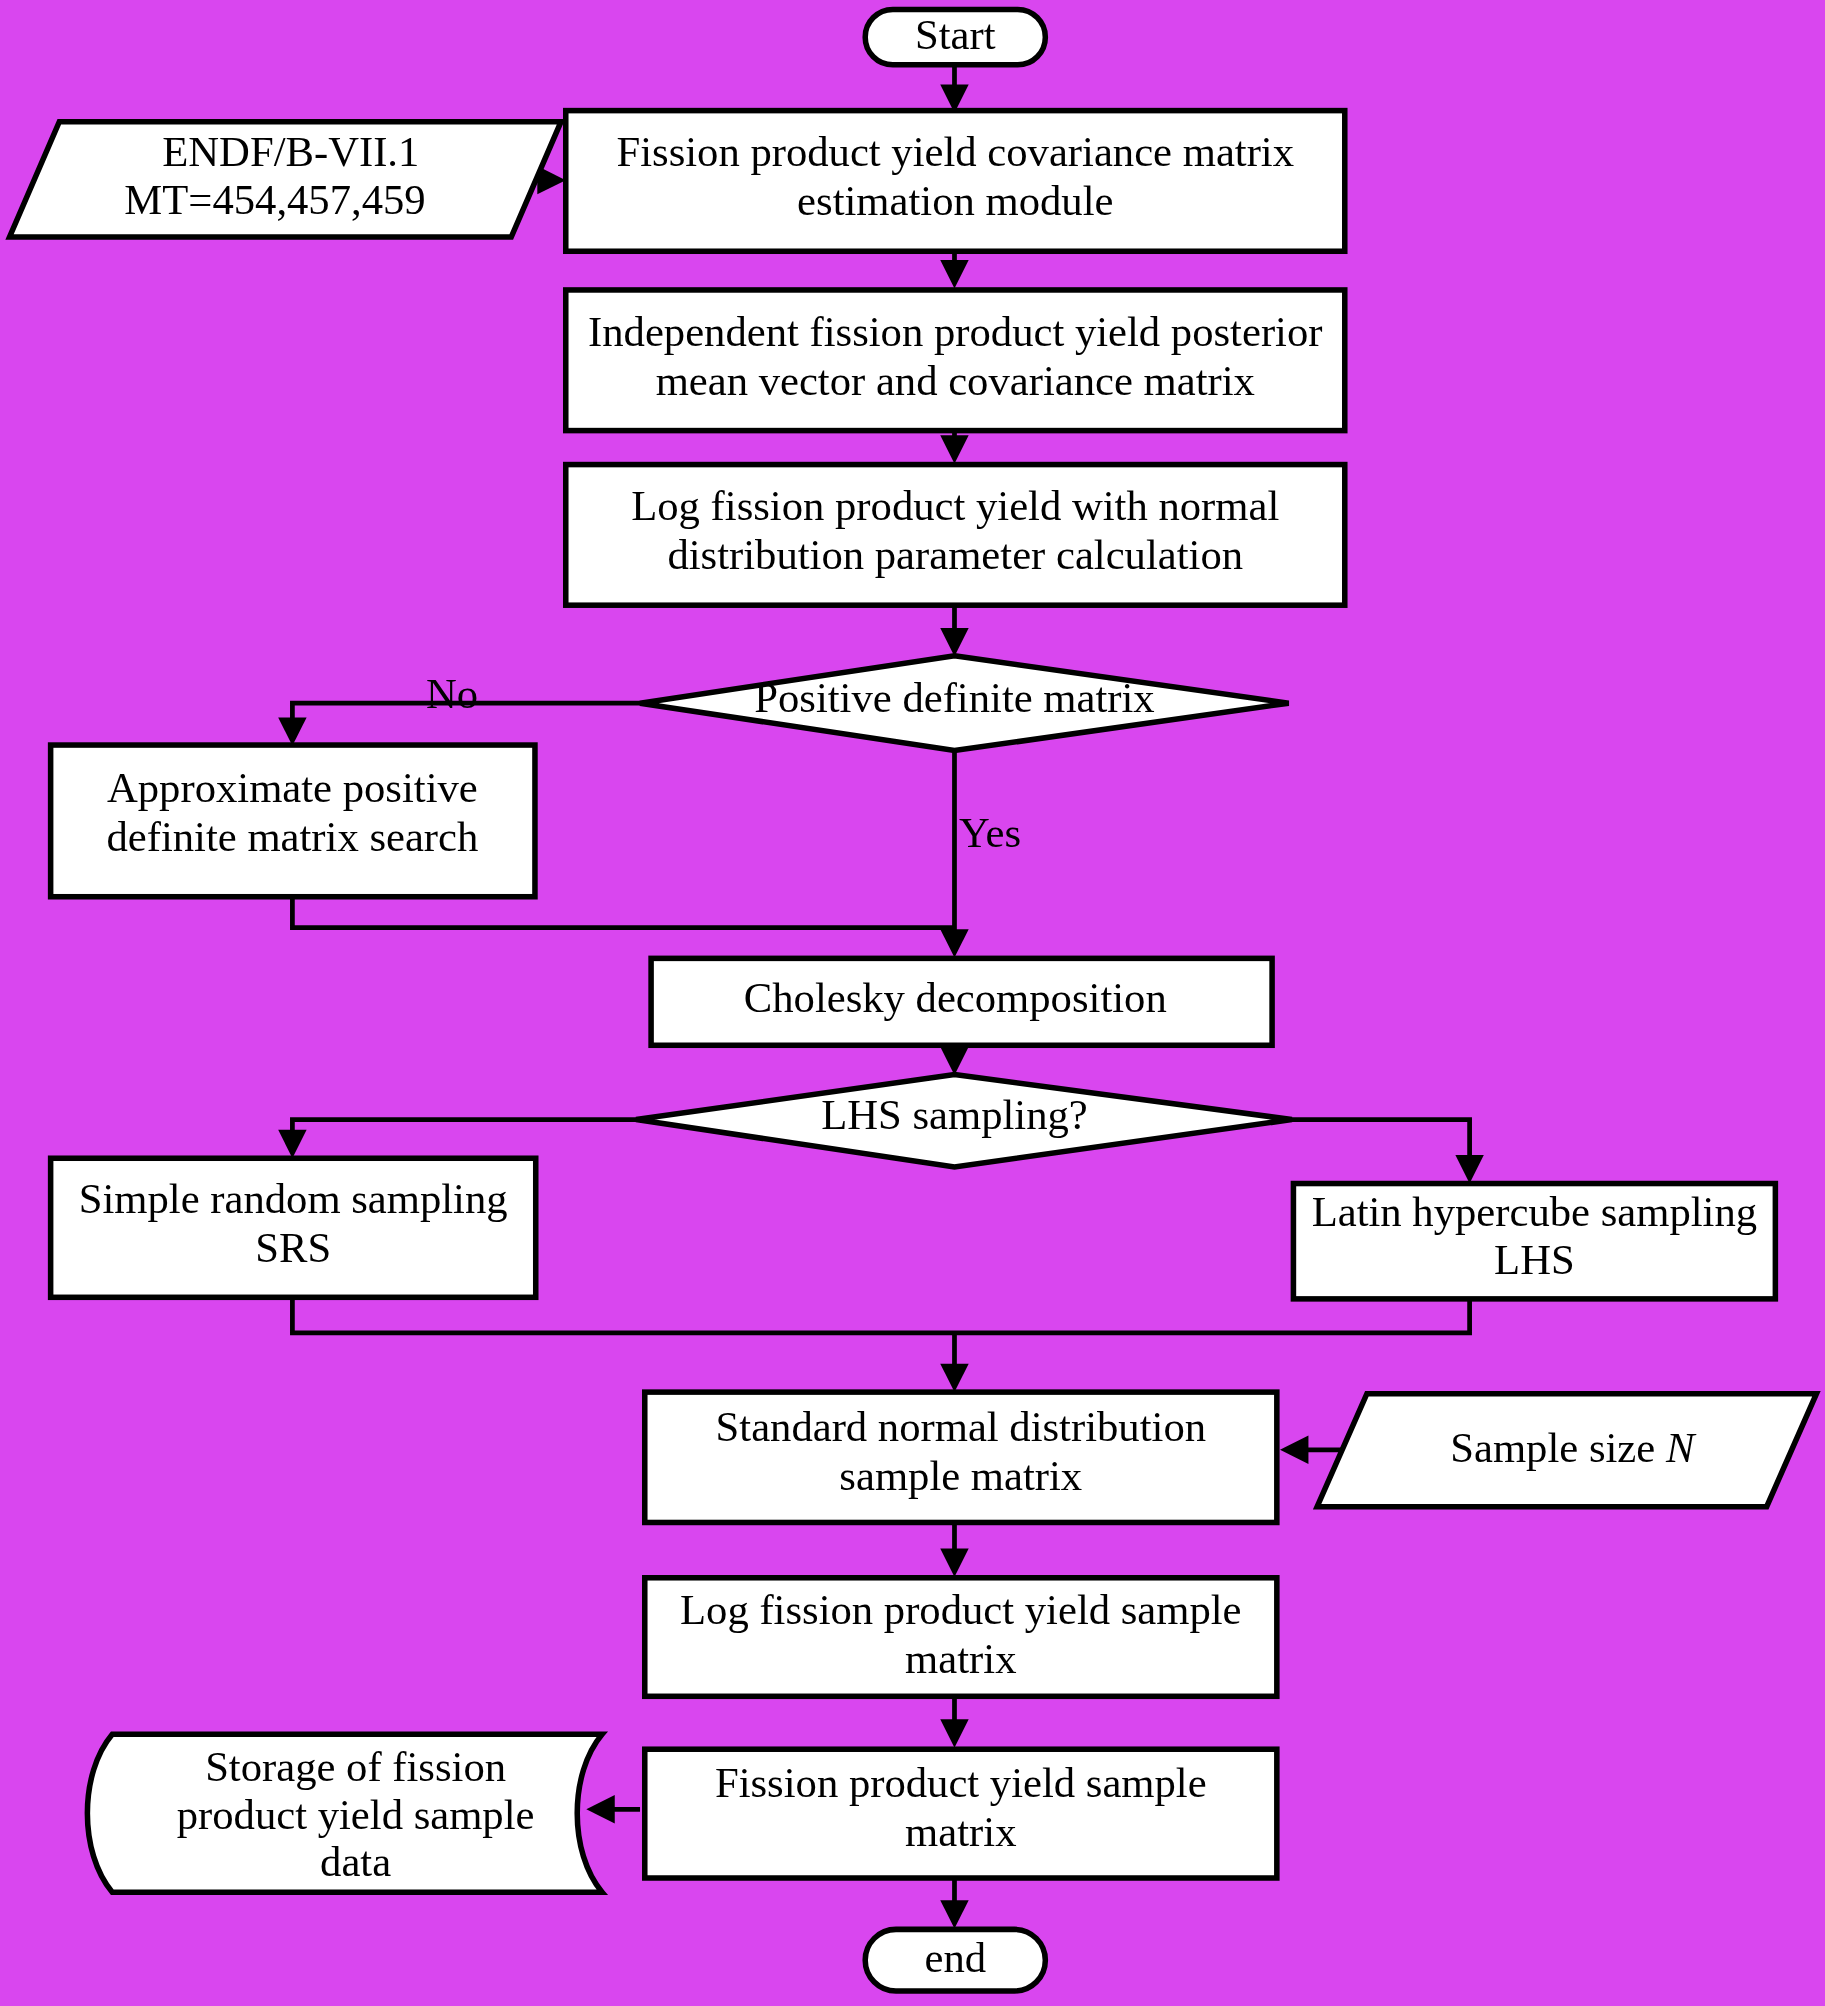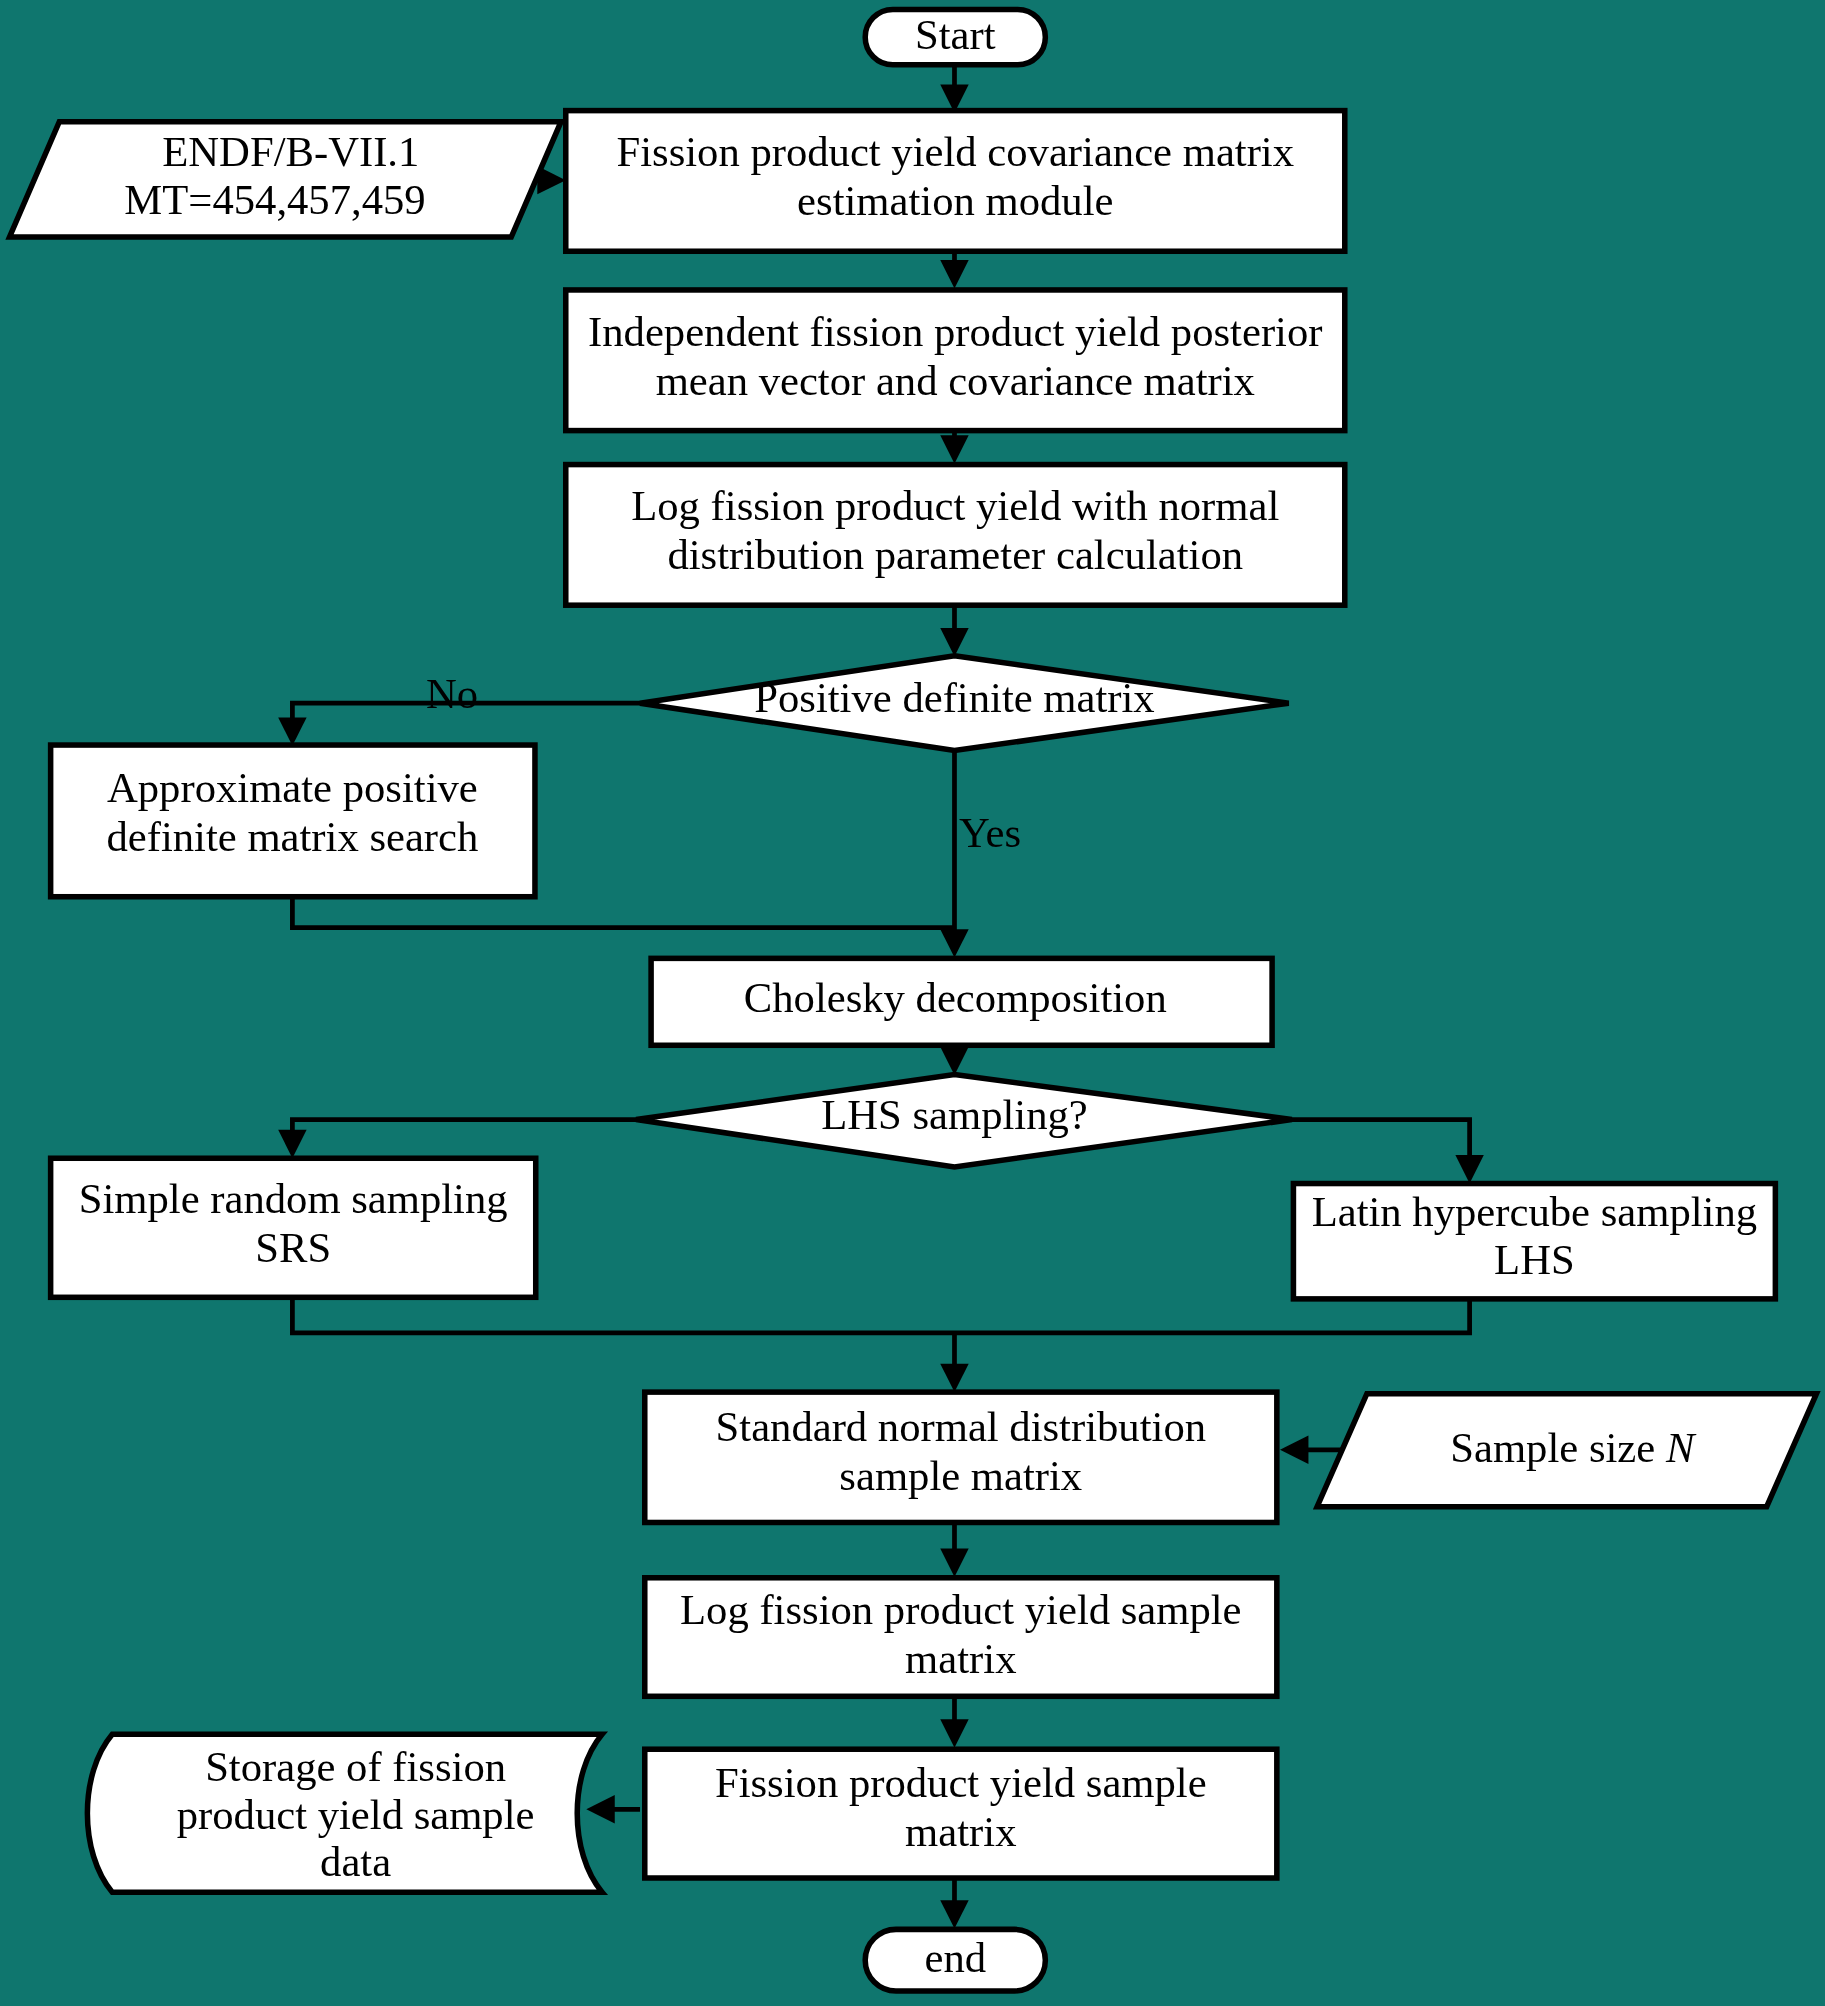--- a/index.html
+++ b/index.html
@@ -11,21 +11,21 @@
   body {
     width: 1826px;
     height: 2006px;
     font-family: "Liberation Serif", "DejaVu Serif", serif;
     overflow: hidden;
   }
   #flowchart-root {
     position: relative;
     width: 1826px;
     height: 2006px;
-    background: #0f766e;
+    background: #d946ef;
   }
   svg#flow-svg {
     display: block;
     width: 1826px;
     height: 2006px;
   }
   .shape-outline {
     fill: #ffffff;
     stroke: #000000;
     stroke-width: 7;

